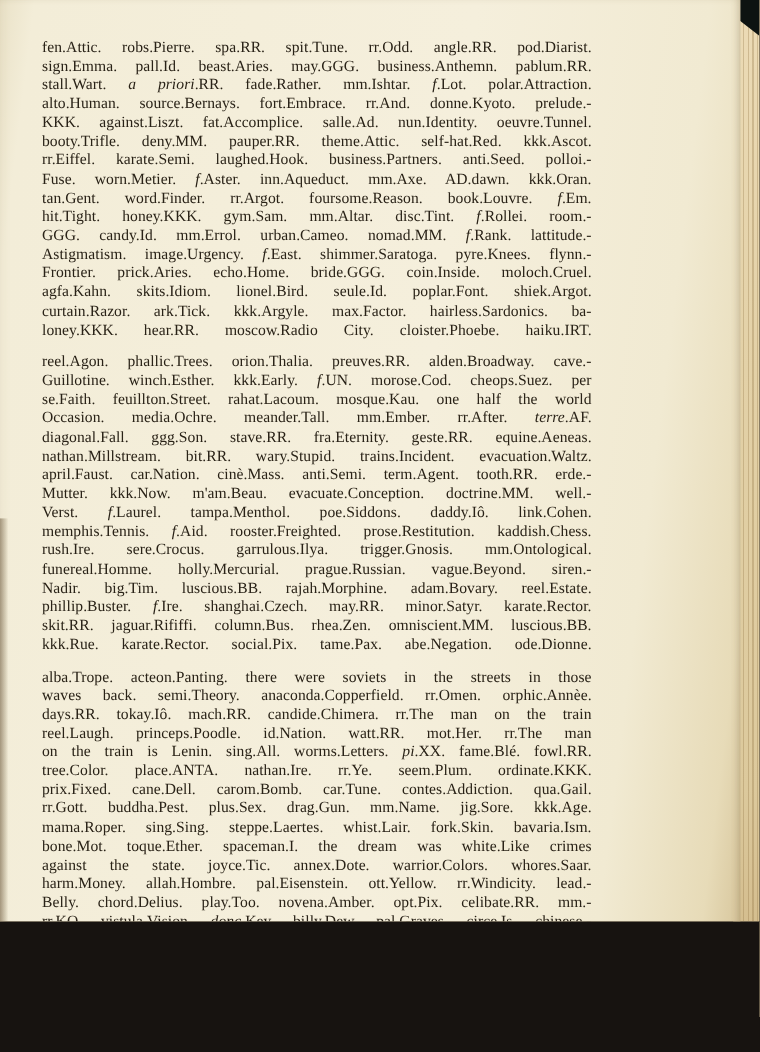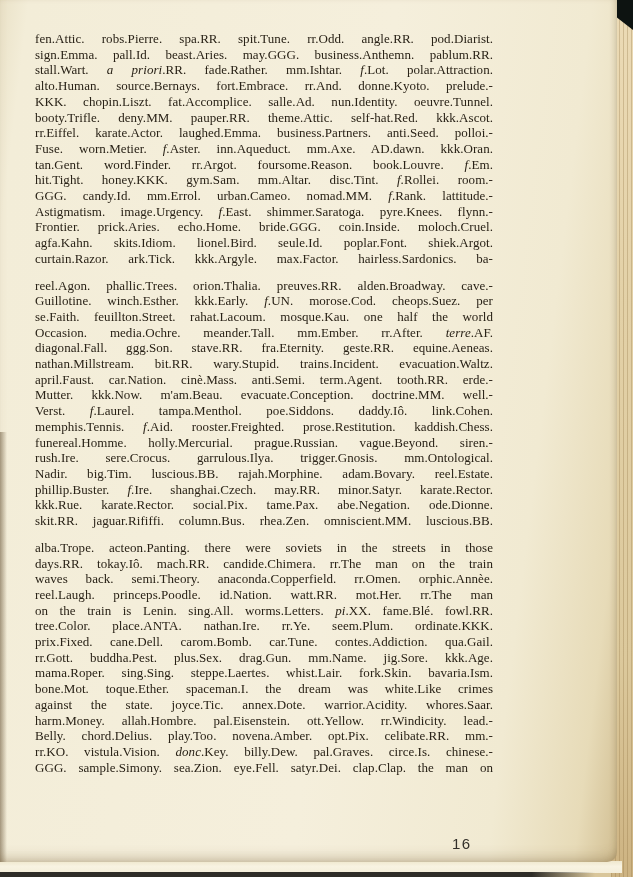--- a/index.html
+++ b/index.html
@@ -1,17 +1,17 @@
 <!DOCTYPE html>
 <html><head>
 <meta charset="utf-8">
 <style>
   html,body{margin:0;padding:0;background:#171310;}
   .scene{
-    position:relative;width:633px;height:877px;overflow:hidden;
+    position:relative;width:633px;height:768px;overflow:hidden;
     background:#d9c69b;
     font-family:"Liberation Serif", serif;
   }
   
   .edge-pages{
     position:absolute;top:0;right:0;width:22px;height:877px;
     background:linear-gradient(180deg,#ecdbb6 0%,#e3d1a7 35%,#dcc99c 75%,#cdb382 100%);
   }
   .edge-pages::after{
     content:"";position:absolute;inset:0;
@@ -67,62 +67,63 @@
   <div class="corner-bg"></div>
   <div class="bottom-strip"></div>
   <div class="bottom-line"></div>
   <div class="page">
     <div class="text-block">
         <div class="paragraph">
           <div class="line">fen.Attic. robs.Pierre. spa.RR. spit.Tune. rr.Odd. angle.RR. pod.Diarist.</div>
           <div class="line">sign.Emma. pall.Id. beast.Aries. may.GGG. business.Anthemn. pablum.RR.</div>
           <div class="line">stall.Wart. <i>a priori</i>.RR. fade.Rather. mm.Ishtar. <i>f</i>.Lot. polar.Attraction.</div>
           <div class="line">alto.Human. source.Bernays. fort.Embrace. rr.And. donne.Kyoto. prelude.-</div>
-          <div class="line">KKK. chopin.Liszt. fat.Accomplice. salle.Ad. nun.Identity. oeuvre.Tunnel.</div>
+          <div class="line">KKK. against.Liszt. fat.Accomplice. salle.Ad. nun.Identity. oeuvre.Tunnel.</div>
           <div class="line">booty.Trifle. deny.MM. pauper.RR. theme.Attic. self-hat.Red. kkk.Ascot.</div>
-          <div class="line">rr.Eiffel. karate.Actor. laughed.Emma. business.Partners. anti.Seed. polloi.-</div>
+          <div class="line">rr.Eiffel. karate.Semi. laughed.Hook. business.Partners. anti.Seed. polloi.-</div>
           <div class="line">Fuse. worn.Metier. <i>f</i>.Aster. inn.Aqueduct. mm.Axe. AD.dawn. kkk.Oran.</div>
           <div class="line">tan.Gent. word.Finder. rr.Argot. foursome.Reason. book.Louvre. <i>f</i>.Em.</div>
           <div class="line">hit.Tight. honey.KKK. gym.Sam. mm.Altar. disc.Tint. <i>f</i>.Rollei. room.-</div>
           <div class="line">GGG. candy.Id. mm.Errol. urban.Cameo. nomad.MM. <i>f</i>.Rank. lattitude.-</div>
           <div class="line">Astigmatism. image.Urgency. <i>f</i>.East. shimmer.Saratoga. pyre.Knees. flynn.-</div>
           <div class="line">Frontier. prick.Aries. echo.Home. bride.GGG. coin.Inside. moloch.Cruel.</div>
           <div class="line">agfa.Kahn. skits.Idiom. lionel.Bird. seule.Id. poplar.Font. shiek.Argot.</div>
           <div class="line">curtain.Razor. ark.Tick. kkk.Argyle. max.Factor. hairless.Sardonics. ba-</div>
+          <div class="line">loney.KKK. hear.RR. moscow.Radio City. cloister.Phoebe. haiku.IRT.</div>
         </div>
         <div class="paragraph">
           <div class="line">reel.Agon. phallic.Trees. orion.Thalia. preuves.RR. alden.Broadway. cave.-</div>
           <div class="line">Guillotine. winch.Esther. kkk.Early. <i>f</i>.UN. morose.Cod. cheops.Suez. per</div>
           <div class="line">se.Faith. feuillton.Street. rahat.Lacoum. mosque.Kau. one half the world</div>
           <div class="line">Occasion. media.Ochre. meander.Tall. mm.Ember. rr.After. <i>terre</i>.AF.</div>
           <div class="line">diagonal.Fall. ggg.Son. stave.RR. fra.Eternity. geste.RR. equine.Aeneas.</div>
           <div class="line">nathan.Millstream. bit.RR. wary.Stupid. trains.Incident. evacuation.Waltz.</div>
           <div class="line">april.Faust. car.Nation. cinè.Mass. anti.Semi. term.Agent. tooth.RR. erde.-</div>
           <div class="line">Mutter. kkk.Now. m'am.Beau. evacuate.Conception. doctrine.MM. well.-</div>
           <div class="line">Verst. <i>f</i>.Laurel. tampa.Menthol. poe.Siddons. daddy.Iô. link.Cohen.</div>
           <div class="line">memphis.Tennis. <i>f</i>.Aid. rooster.Freighted. prose.Restitution. kaddish.Chess.</div>
+          <div class="line">rush.Ire. sere.Crocus. garrulous.Ilya. trigger.Gnosis. mm.Ontological.</div>
           <div class="line">funereal.Homme. holly.Mercurial. prague.Russian. vague.Beyond. siren.-</div>
-          <div class="line">rush.Ire. sere.Crocus. garrulous.Ilya. trigger.Gnosis. mm.Ontological.</div>
           <div class="line">Nadir. big.Tim. luscious.BB. rajah.Morphine. adam.Bovary. reel.Estate.</div>
           <div class="line">phillip.Buster. <i>f</i>.Ire. shanghai.Czech. may.RR. minor.Satyr. karate.Rector.</div>
+          <div class="line">skit.RR. jaguar.Rififfi. column.Bus. rhea.Zen. omniscient.MM. luscious.BB.</div>
           <div class="line">kkk.Rue. karate.Rector. social.Pix. tame.Pax. abe.Negation. ode.Dionne.</div>
-          <div class="line">skit.RR. jaguar.Rififfi. column.Bus. rhea.Zen. omniscient.MM. luscious.BB.</div>
         </div>
         <div class="paragraph">
           <div class="line">alba.Trope. acteon.Panting. there were soviets in the streets in those</div>
+          <div class="line">waves back. semi.Theory. anaconda.Copperfield. rr.Omen. orphic.Annèe.</div>
           <div class="line">days.RR. tokay.Iô. mach.RR. candide.Chimera. rr.The man on the train</div>
-          <div class="line">waves back. semi.Theory. anaconda.Copperfield. rr.Omen. orphic.Annèe.</div>
           <div class="line">reel.Laugh. princeps.Poodle. id.Nation. watt.RR. mot.Her. rr.The man</div>
           <div class="line">on the train is Lenin. sing.All. worms.Letters. <i>pi</i>.XX. fame.Blé. fowl.RR.</div>
           <div class="line">tree.Color. place.ANTA. nathan.Ire. rr.Ye. seem.Plum. ordinate.KKK.</div>
           <div class="line">prix.Fixed. cane.Dell. carom.Bomb. car.Tune. contes.Addiction. qua.Gail.</div>
           <div class="line">rr.Gott. buddha.Pest. plus.Sex. drag.Gun. mm.Name. jig.Sore. kkk.Age.</div>
           <div class="line">mama.Roper. sing.Sing. steppe.Laertes. whist.Lair. fork.Skin. bavaria.Ism.</div>
           <div class="line">bone.Mot. toque.Ether. spaceman.I. the dream was white.Like crimes</div>
-          <div class="line">against the state. joyce.Tic. annex.Dote. warrior.Acidity. whores.Saar.</div>
+          <div class="line">against the state. joyce.Tic. annex.Dote. warrior.Colors. whores.Saar.</div>
           <div class="line">harm.Money. allah.Hombre. pal.Eisenstein. ott.Yellow. rr.Windicity. lead.-</div>
           <div class="line">Belly. chord.Delius. play.Too. novena.Amber. opt.Pix. celibate.RR. mm.-</div>
           <div class="line">rr.KO. vistula.Vision. <i>donc</i>.Key. billy.Dew. pal.Graves. circe.Is. chinese.-</div>
           <div class="line">GGG. sample.Simony. sea.Zion. eye.Fell. satyr.Dei. clap.Clap. the man on</div>
         </div>
       </div>
     <div class="folio">16</div>
   </div>
 </div>
 

